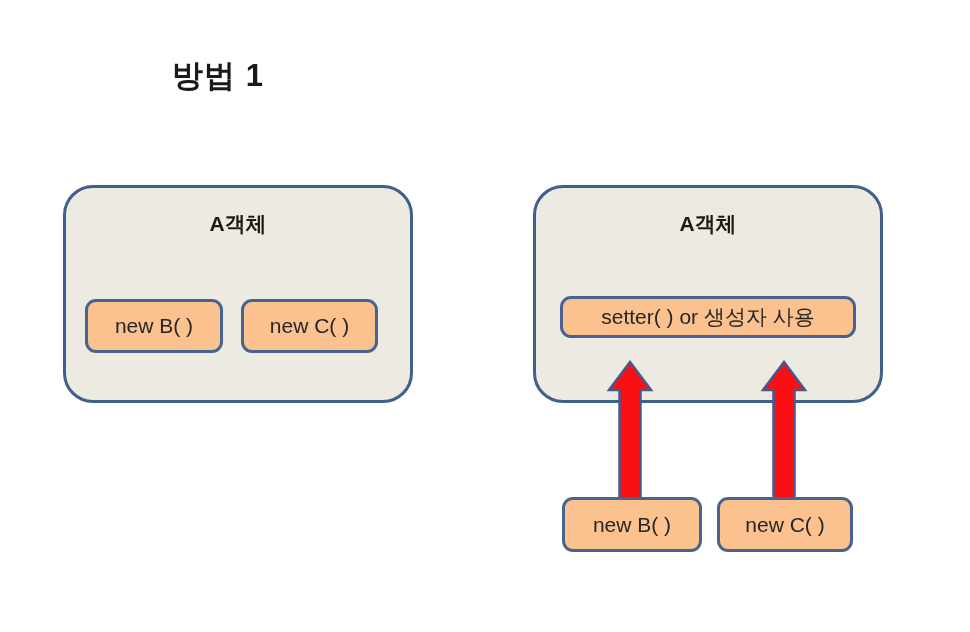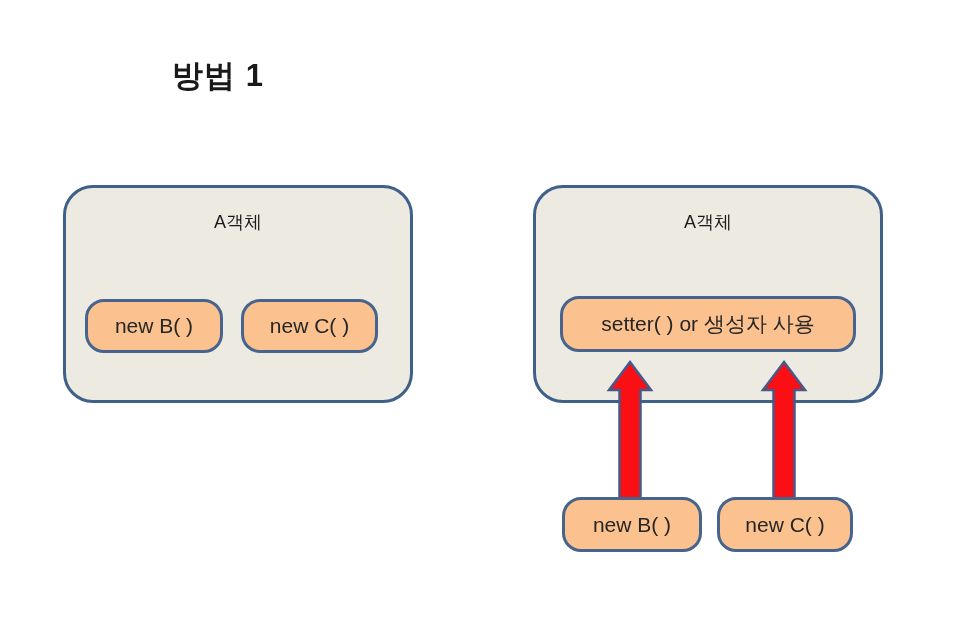--- a/index.html
+++ b/index.html
@@ -39,39 +39,39 @@
     border:3px solid var(--container-border);
     border-radius:30px;
   }
   .container-box.left{left:63px;top:185px;}
   .container-box.right{left:533px;top:185px;}
   .object-title{
     position:absolute;
     left:0;top:22px;
     width:100%;
     text-align:center;
-    font-size:18px;
-    font-weight:normal;
+    font-size:21px;
+    font-weight:bold;
     color:var(--heading-text);
   }
   .node{
     position:absolute;
     background:var(--node-fill);
     border:3px solid var(--node-border);
-    border-radius:19px;
+    border-radius:11px;
     display:flex;
     align-items:center;
     justify-content:center;
     font-size:21px;
     color:var(--node-text);
     white-space:nowrap;
   }
   .node.nb1{left:19px;top:111px;width:138px;height:54px;}
   .node.nc1{left:175px;top:111px;width:137px;height:54px;}
-  .node.setter{left:24px;top:108px;width:296px;height:56px;}
+  .node.setter{left:24px;top:108px;width:296px;height:42px;}
   .node.nb2{left:562px;top:497px;width:140px;height:55px;}
   .node.nc2{left:717px;top:497px;width:136px;height:55px;}
   .arrow-svg{
     position:absolute;
     top:360px;
     width:46px;height:140px;
     overflow:visible;
   }
   .arrow-svg.a1{left:607px;}
   .arrow-svg.a2{left:761px;}

